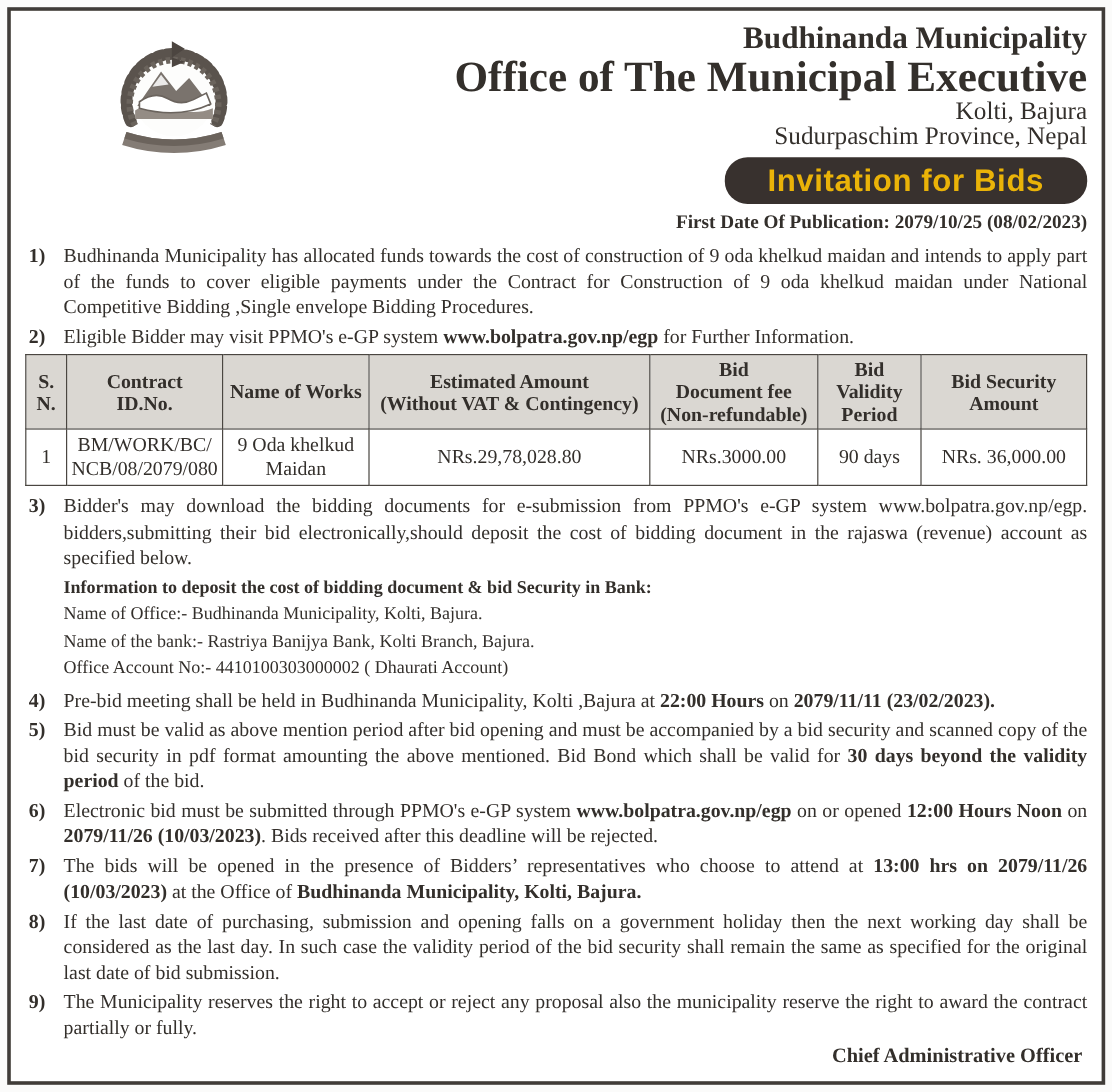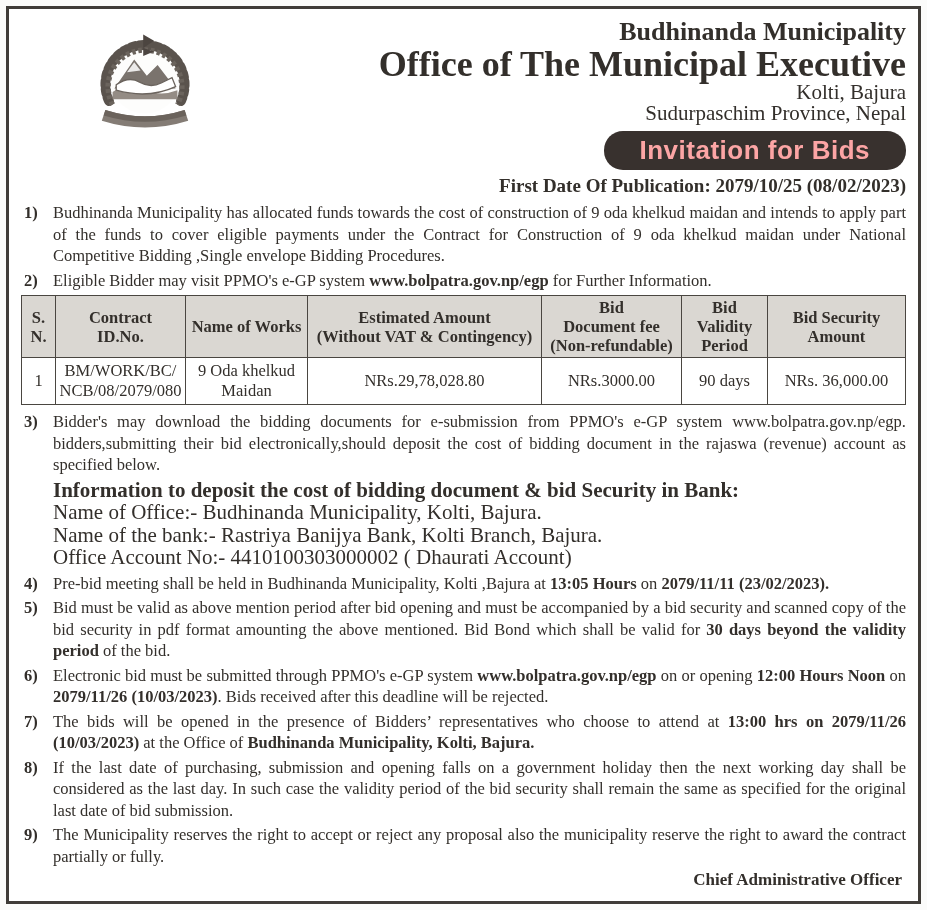--- a/index.html
+++ b/index.html
@@ -14,38 +14,38 @@
     border:3px solid #403c38; background:#ffffff;
     padding:8px 12px 4px;
   }
   .header { position:relative; text-align:right; }
   .logo { position:absolute; left:70px; top:10px; width:108px; height:112px; }
   .h1 { font-size:26px; font-weight:bold; line-height:30px; }
   .h2 { font-size:36px; font-weight:bold; line-height:35px; }
   .addr { font-size:21px; line-height:21px; }
   .banner-wrap { margin-top:7px; }
   .banner {
-    display:inline-block; background:#38312e; color:#fca5a5;
+    display:inline-block; background:#38312e; color:#eab308;
     font-family:"Liberation Sans", sans-serif; font-weight:bold;
     font-size:26px; line-height:37px; padding:1px 36px;
     border-radius:19px; letter-spacing:0.5px;
   }
-  .pub { font-size:19px; font-weight:bold; line-height:21px; margin:5px 0 6px; }
+  .pub { font-size:16px; font-weight:bold; line-height:21px; margin:5px 0 6px; }
   .items { }
   .item { display:flex; margin-bottom:3px; font-size:16.5px; line-height:21.5px; }
   .item .num { font-weight:bold; flex:0 0 32px; width:32px; padding-left:3px; }
   .item .txt { flex:1; text-align:justify; }
   table.bids { width:100%; border-collapse:collapse; margin:4px 0 6px; table-layout:fixed; }
   .bids th, .bids td {
     border:1.6px solid #4a4641; text-align:center; vertical-align:middle;
     white-space:pre-line; overflow:hidden;
   }
   .bids th { background:#dad7d2; font-size:16.5px; line-height:19px; height:60px; font-weight:bold; padding:2px 1px; }
   .bids td { font-size:16.5px; line-height:20px; height:47px; background:#ffffff; padding:2px 1px; }
-  .bank { margin:1px 0 4px 32px; font-size:21px; line-height:22.5px; }
+  .bank { margin:1px 0 4px 32px; font-size:15px; line-height:22.5px; }
   .bank-title { font-weight:bold; }
   .sig { text-align:right; font-weight:bold; font-size:17px; padding-right:4px; margin-top:3px; }
   b { font-weight:bold; }
 </style>
 </head>
 <body>
 
 <div class="page">
   <div class="frame">
 
@@ -141,31 +141,31 @@
 
       <div class="bank">
         <div class="bank-title">Information to deposit the cost of bidding document &amp; bid Security in Bank:</div>
         <div class="bank-line">Name of Office:-  Budhinanda Municipality, Kolti, Bajura.</div>
         <div class="bank-line">Name of the bank:-  Rastriya Banijya Bank, Kolti Branch, Bajura.</div>
         <div class="bank-line">Office Account No:-  4410100303000002 ( Dhaurati Account)</div>
       </div>
 
       <div class="item">
         <span class="num">4)</span>
-        <span class="txt"><span>Pre-bid meeting shall be held in Budhinanda Municipality, Kolti ,Bajura at </span><b>13:05 Hours</b><span> on </span><b>2079/11/11 (23/02/2023).</b></span>
+        <span class="txt"><span>Pre-bid meeting shall be held in Budhinanda Municipality, Kolti ,Bajura at </span><b>22:00 Hours</b><span> on </span><b>2079/11/11 (23/02/2023).</b></span>
       </div>
 
       <div class="item">
         <span class="num">5)</span>
         <span class="txt"><span>Bid must be valid as above mention period after bid opening and must be accompanied by a bid security and scanned copy of the bid security in pdf format amounting the above mentioned. Bid Bond which shall be valid for </span><b>30 days beyond the validity period</b><span> of the bid.</span></span>
       </div>
 
       <div class="item">
         <span class="num">6)</span>
-        <span class="txt"><span>Electronic bid must be submitted through PPMO's e-GP system </span><b>www.bolpatra.gov.np/egp</b><span> on or opening </span><b>12:00 Hours Noon</b><span> on </span><b>2079/11/26 (10/03/2023)</b><span>. Bids received after this deadline will be rejected.</span></span>
+        <span class="txt"><span>Electronic bid must be submitted through PPMO's e-GP system </span><b>www.bolpatra.gov.np/egp</b><span> on or opened </span><b>12:00 Hours Noon</b><span> on </span><b>2079/11/26 (10/03/2023)</b><span>. Bids received after this deadline will be rejected.</span></span>
       </div>
 
       <div class="item">
         <span class="num">7)</span>
         <span class="txt"><span>The bids will be opened in the presence of Bidders’ representatives who choose to attend at </span><b>13:00 hrs on 2079/11/26 (10/03/2023)</b><span> at the Office of </span><b>Budhinanda Municipality, Kolti, Bajura.</b></span>
       </div>
 
       <div class="item">
         <span class="num">8)</span>
         <span class="txt"><span>If the last date of purchasing, submission and opening falls on a government holiday then the next working day shall be considered as the last day. In such case the validity period of the bid security shall remain the same as specified for the original last date of bid submission.</span></span>

